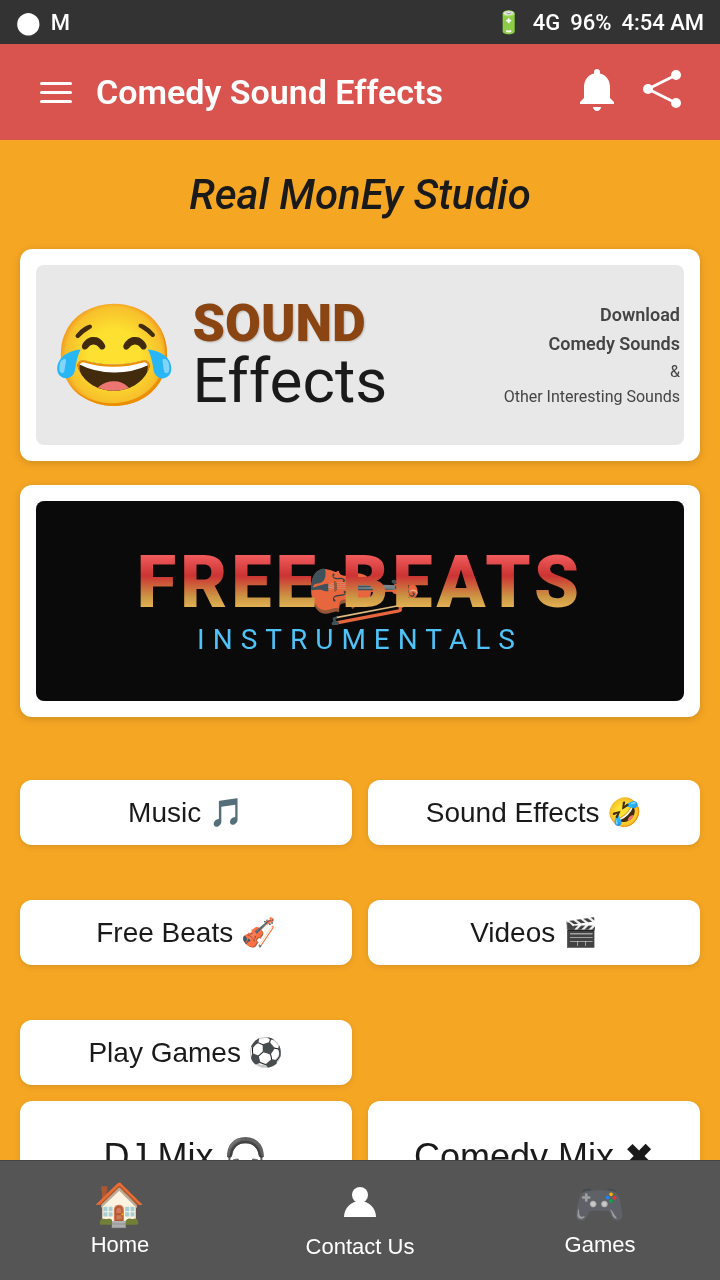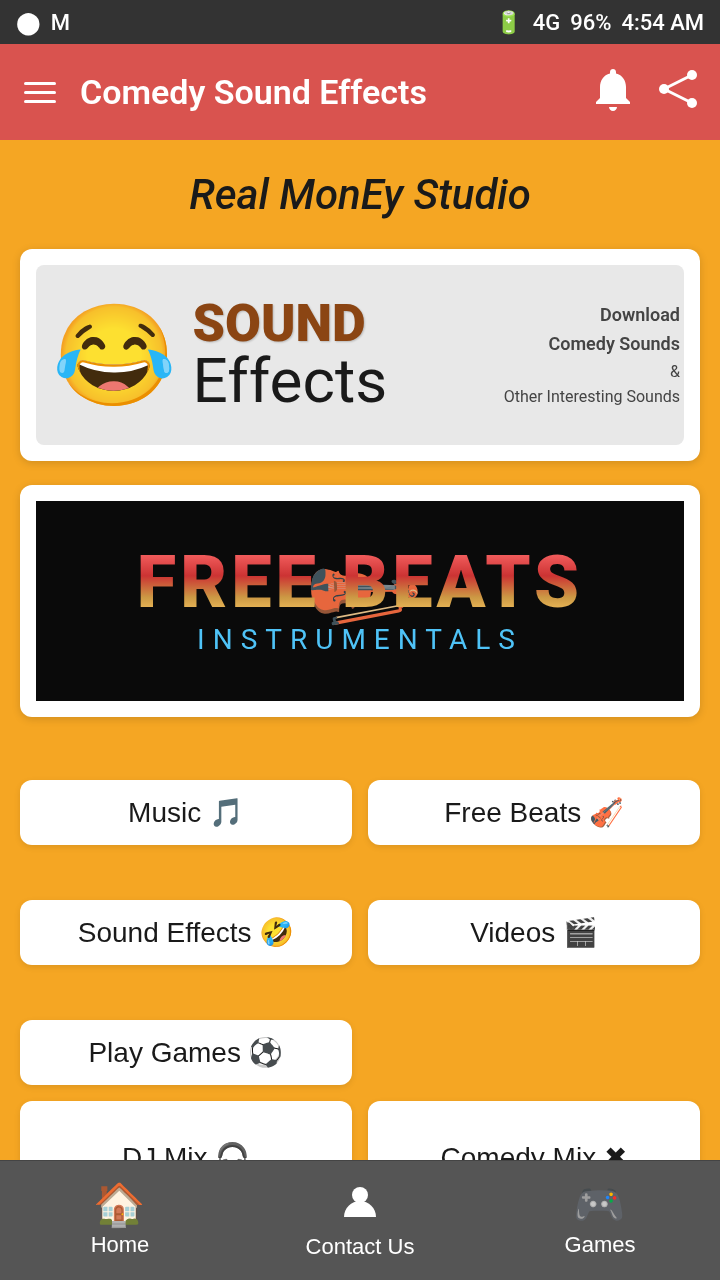--- a/index.html
+++ b/index.html
@@ -26,21 +26,21 @@
     }
     .status-left { display: flex; align-items: center; gap: 10px; }
     .status-right { display: flex; align-items: center; gap: 10px; }
 
     
     .app-bar {
       background: #d9534f;
       height: 96px;
       display: flex;
       align-items: center;
-      padding: 0 20px;
+      padding: 0 36px;
       justify-content: space-between;
       text-align: right;
     }
     .app-bar-left { display: flex; align-items: center; gap: 20px; }
     .app-bar-title {
       color: white;
       font-size: 34px;
       font-weight: 600;
     }
     .app-bar-icons { display: flex; align-items: center; gap: 24px; }
@@ -119,21 +119,21 @@
       font-size: 16px;
       color: #444;
       line-height: 1.6;
     }
     .banner-side-text .download { font-size: 18px; font-weight: 600; }
     .banner-side-text .comedy { font-size: 18px; font-weight: 600; }
 
     
     .free-beats-banner {
       background: #0a0a0a;
-      border-radius: 0;
+      border-radius: 8px;
       height: 200px;
       display: flex;
       flex-direction: column;
       align-items: center;
       justify-content: center;
       overflow: hidden;
       position: relative;
     }
     .free-beats-text {
       font-size: 72px;
@@ -190,21 +190,21 @@
     .partial-row {
       display: grid;
       grid-template-columns: 1fr 1fr;
       gap: 16px;
     }
     .partial-btn {
       background: white;
       border: none;
       border-radius: 12px;
       padding: 32px 16px;
-      font-size: 28px;
+      font-size: 36px;
       font-weight: 500;
       color: #1a1a1a;
       cursor: pointer;
       text-align: center;
       box-shadow: 0 2px 6px rgba(0,0,0,0.1);
       height: 112px;
       overflow: hidden;
     }
 
     
@@ -322,24 +322,24 @@
       <div class="free-beats-text">FREE BEATS</div>
       <div class="instrumentals-text">INSTRUMENTALS</div>
     </div>
   </div>
 
   <div class="grid-buttons">
     <button class="grid-btn">
       <span>Music 🎵</span>
     </button>
     <button class="grid-btn">
+      <span>Sound Effects 🤣</span>
+    </button>
+    <button class="grid-btn">
       <span>Free Beats 🎻</span>
-    </button>
-    <button class="grid-btn">
-      <span>Sound Effects 🤣</span>
     </button>
     <button class="grid-btn">
       <span>Videos 🎬</span>
     </button>
     <button class="grid-btn">
       <span>Play Games ⚽</span>
     </button>
   </div>
 
   <div class="partial-row">

